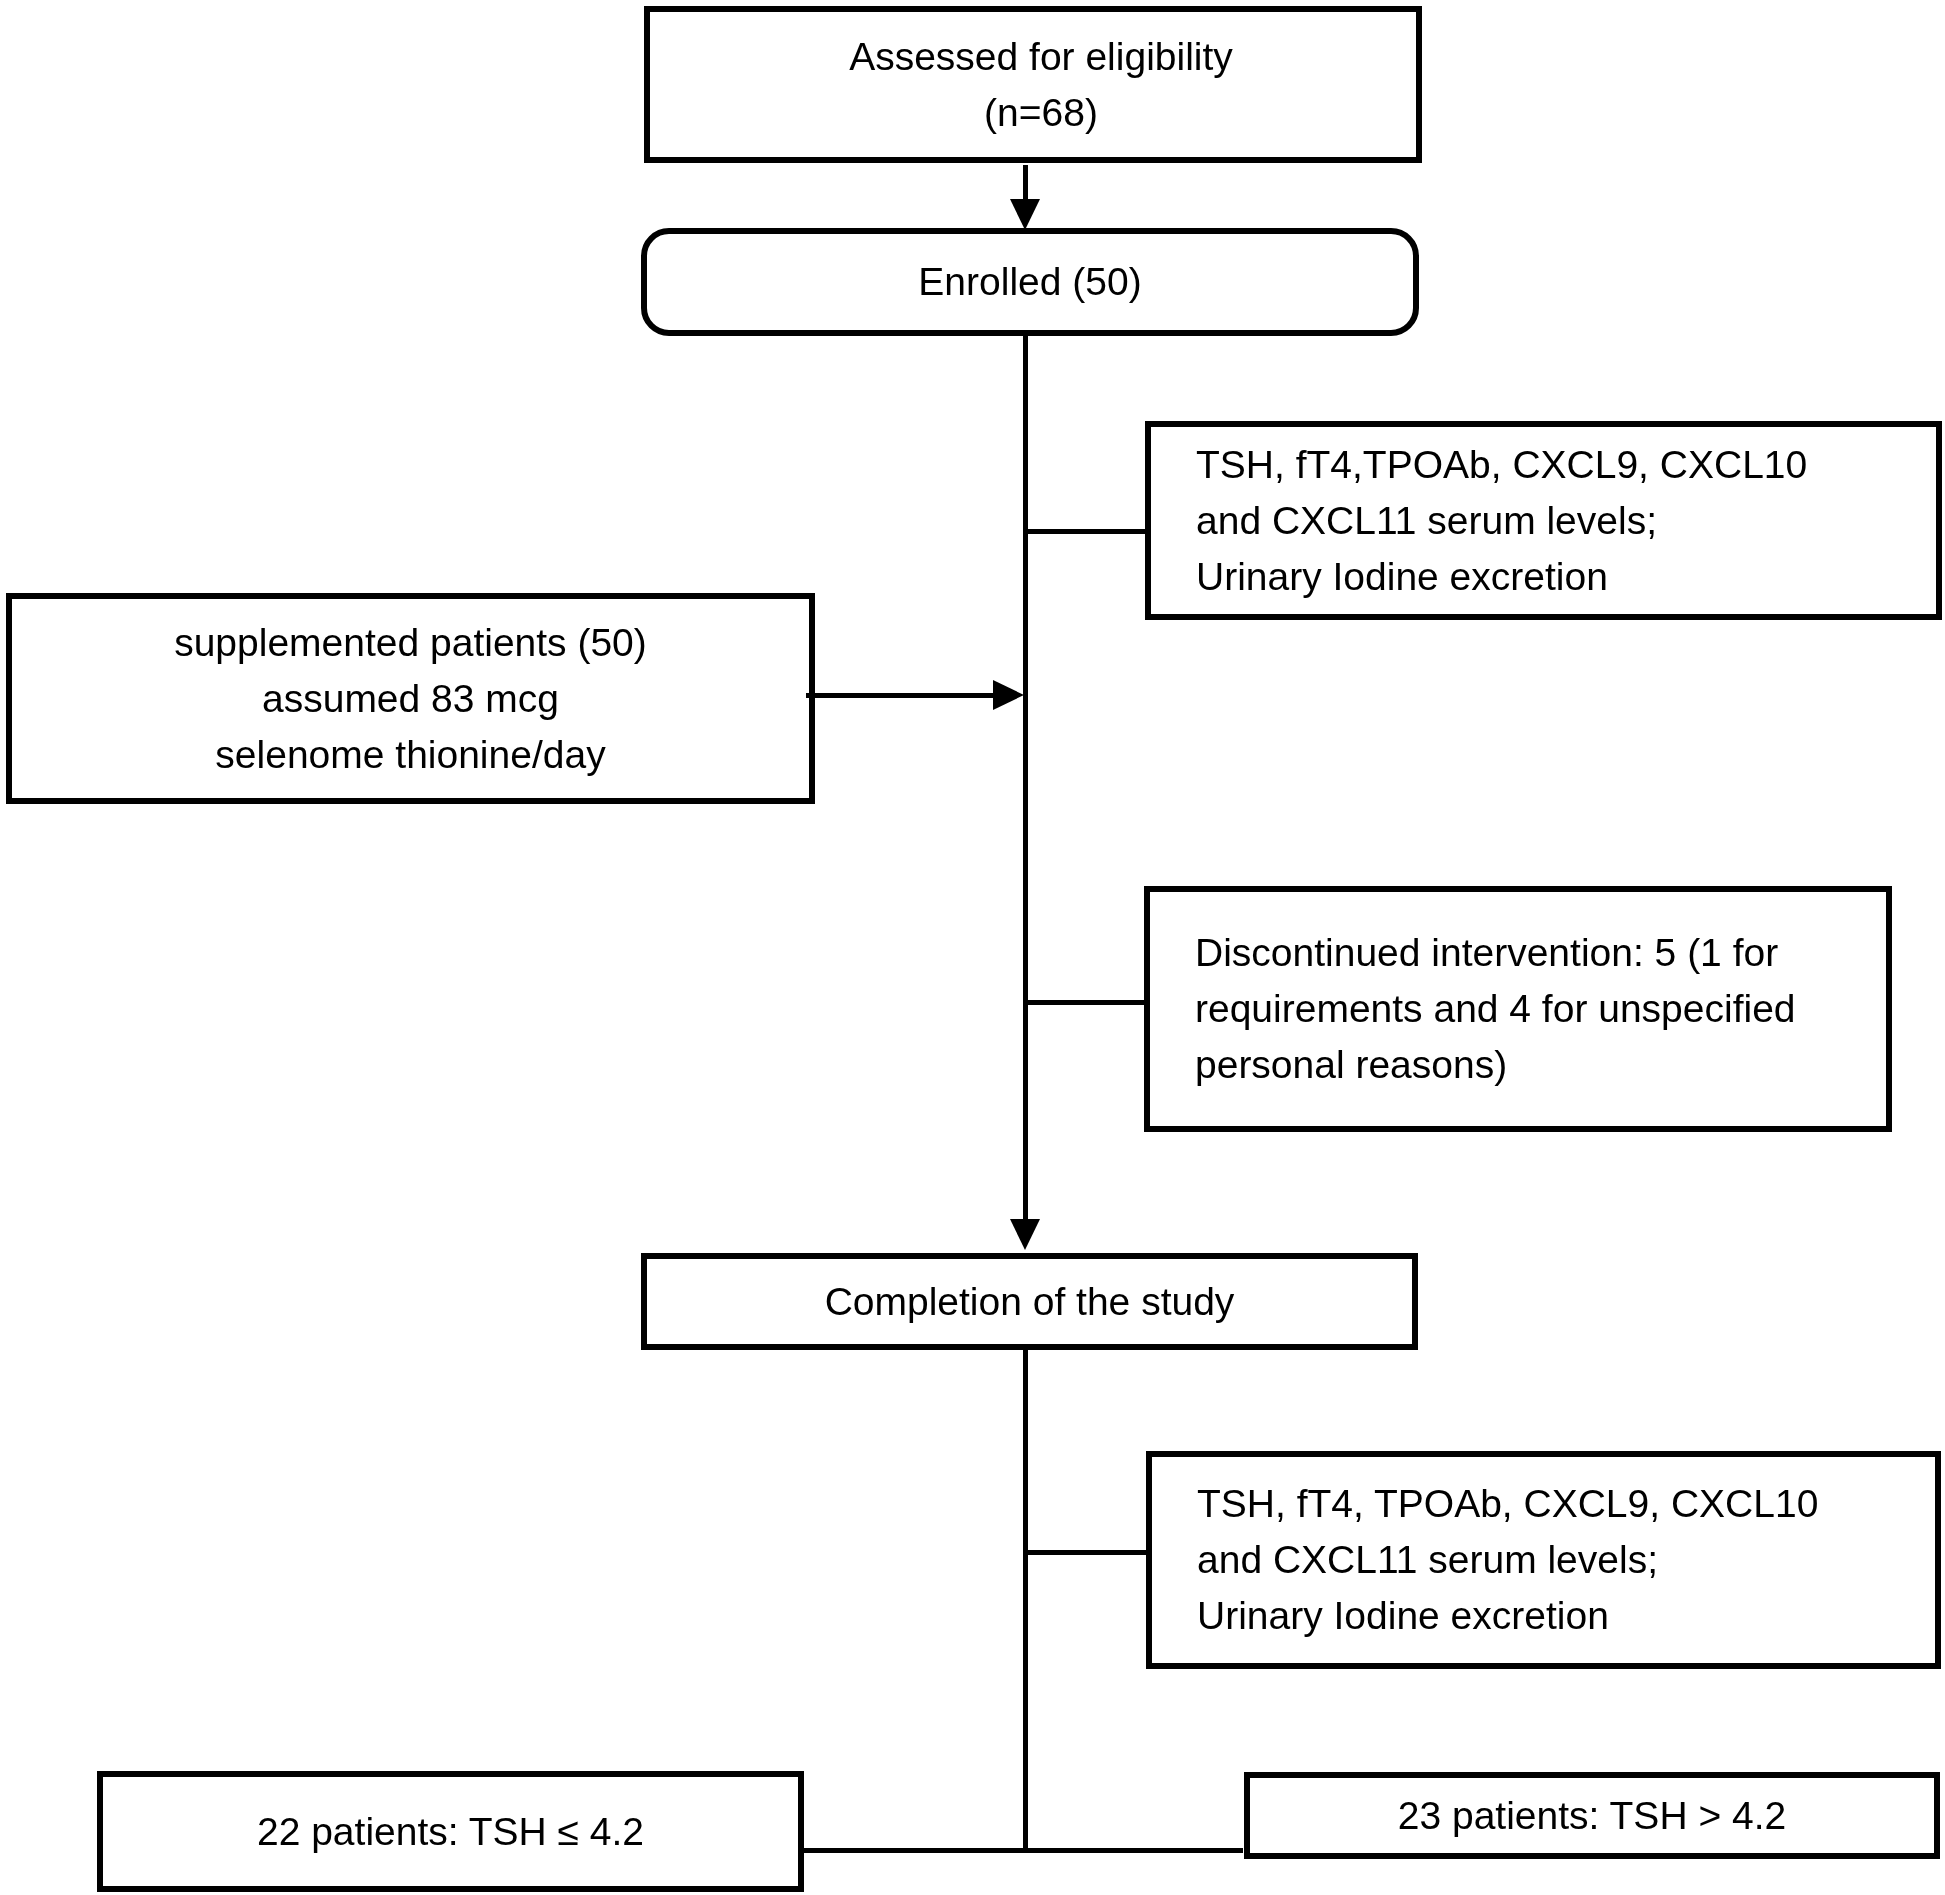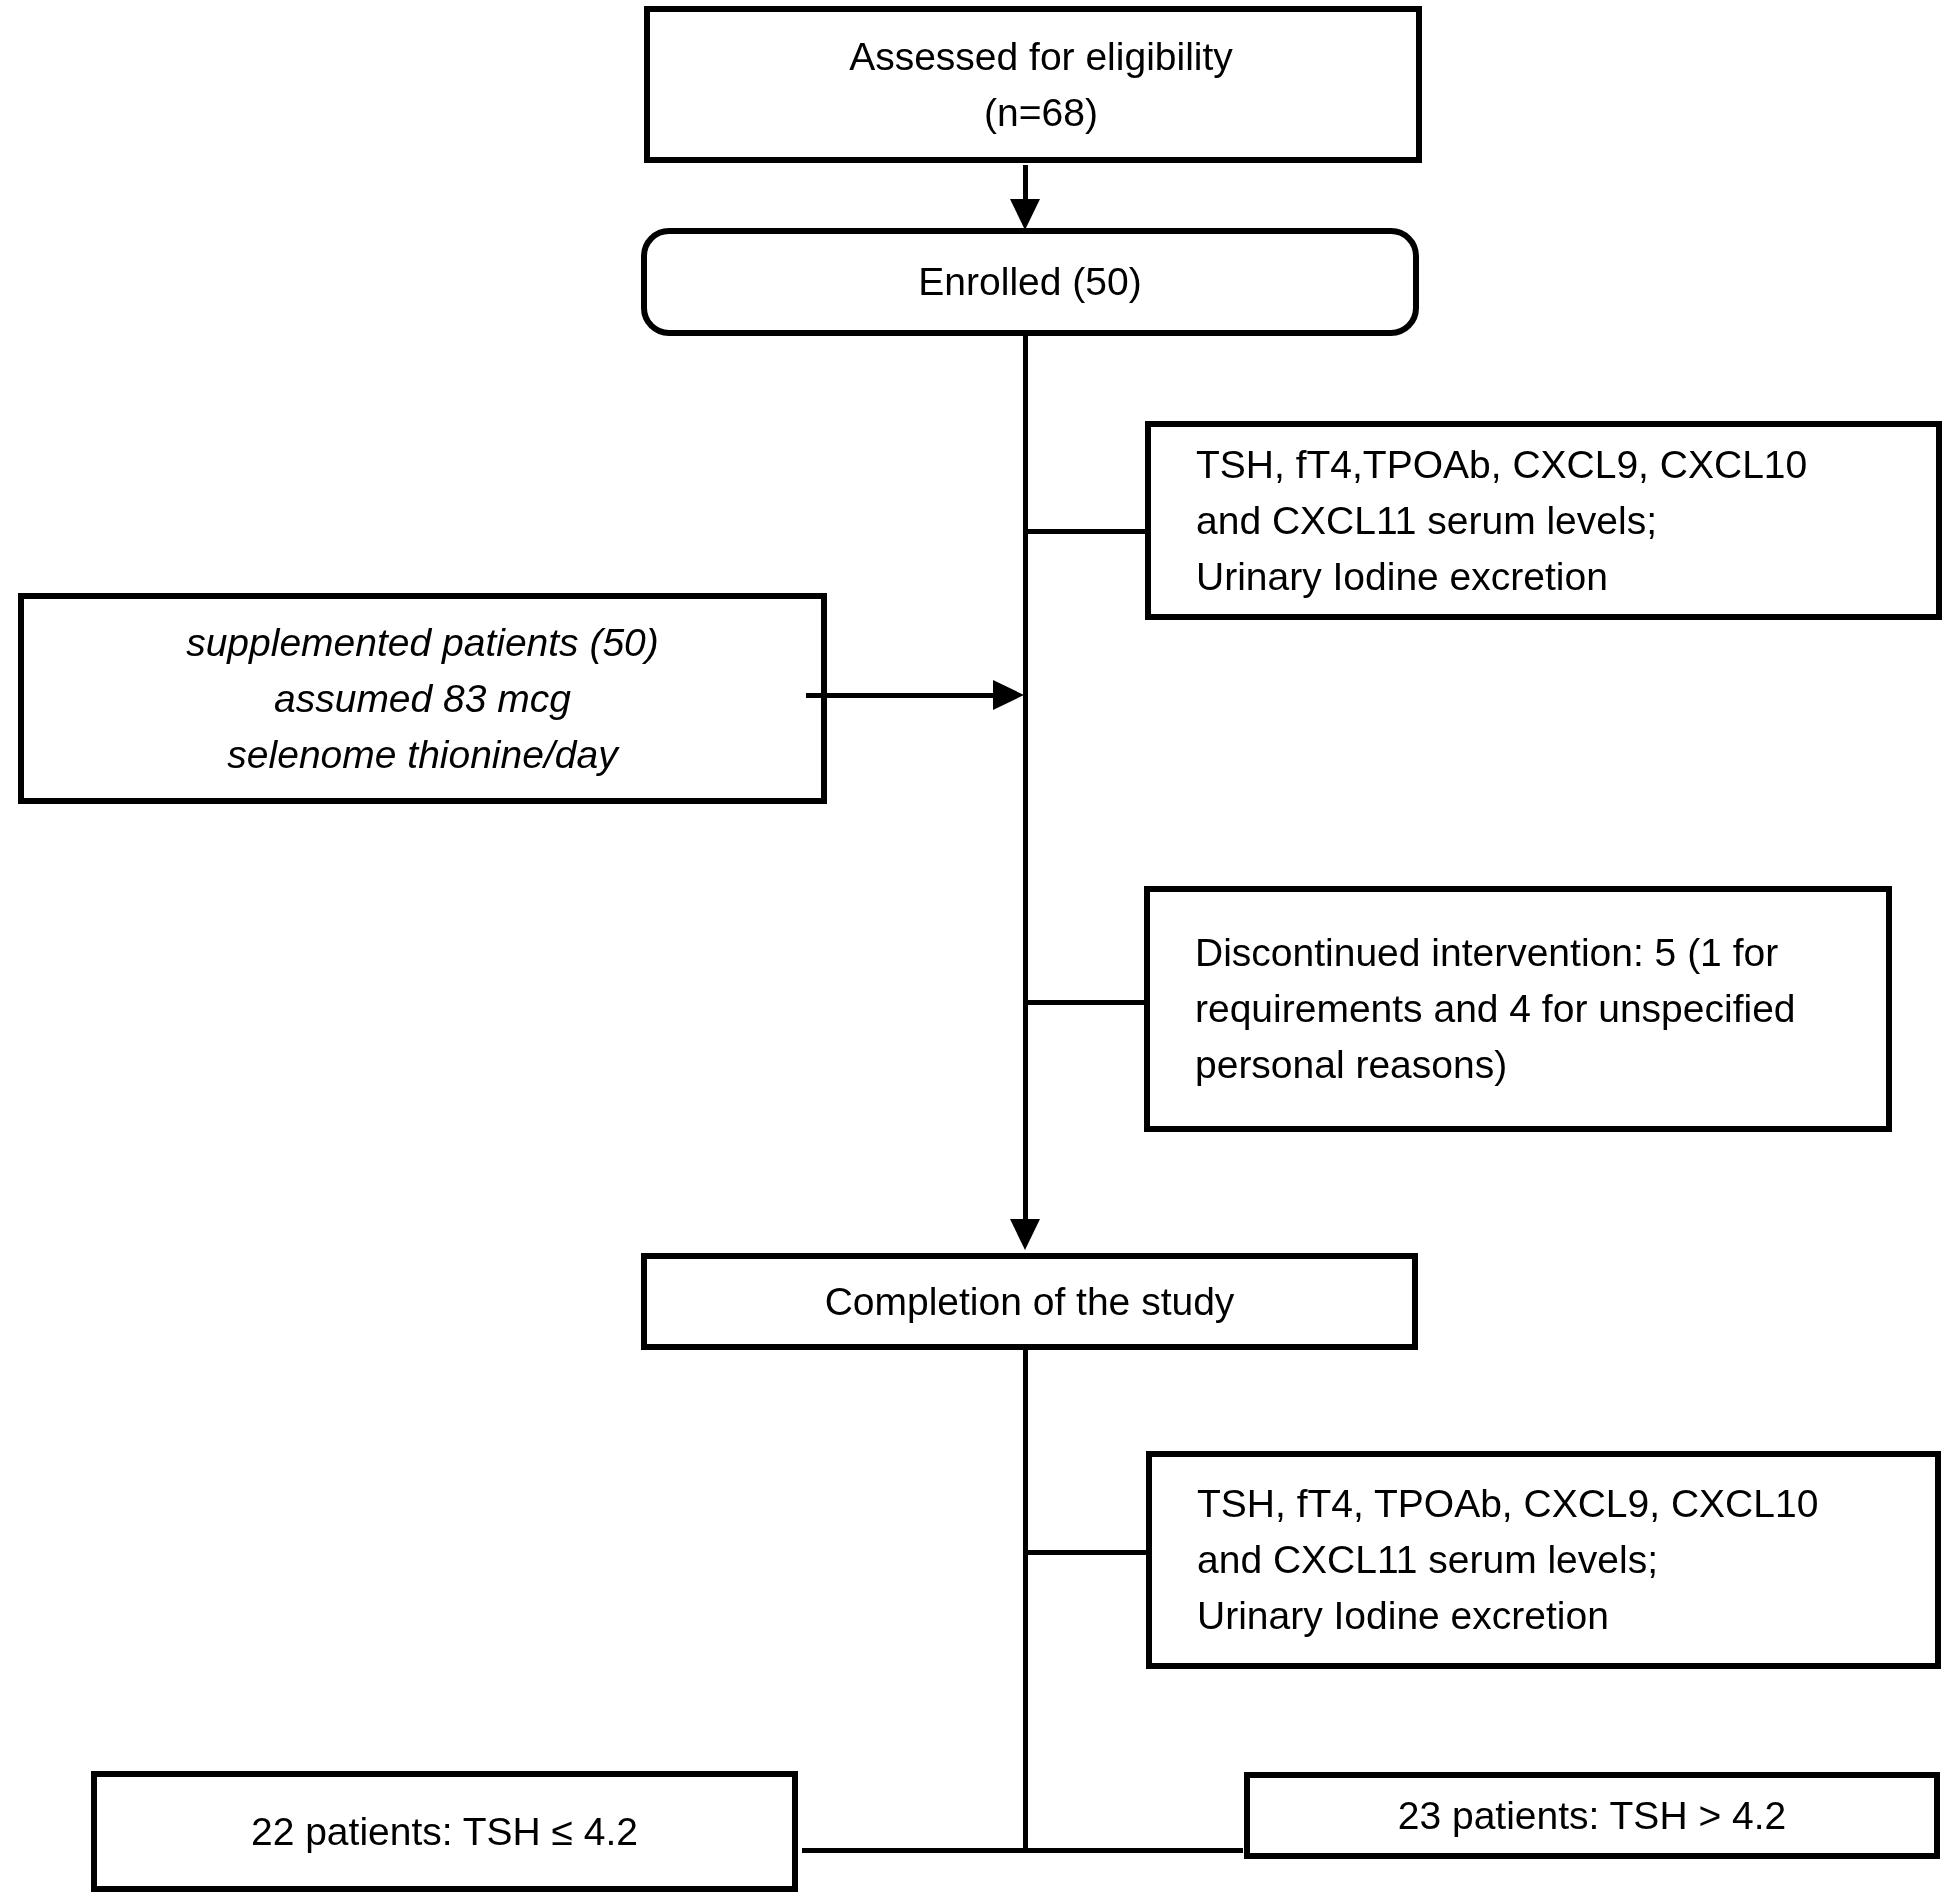--- a/index.html
+++ b/index.html
@@ -77,21 +77,21 @@
   <div class="vline" style="left:1023px; top:335px; width:4.7px; height:887px;"></div>
 
   <div class="hline" style="left:1026px; top:529px; width:121px; height:4.7px;"></div>
 
   <div class="box left-text" style="left:1145px; top:421px; width:797px; height:199px;">
     <div class="line-row">TSH, fT4,TPOAb, CXCL9, CXCL10</div>
     <div class="line-row">and CXCL11 serum levels;</div>
     <div class="line-row">Urinary Iodine excretion</div>
   </div>
 
-  <div class="box" style="left:18px; top:593px; width:809px; height:211px;font-style:italic;">
+  <div class="box" style="left:6px; top:593px; width:809px; height:211px;">
     <div class="line-row">supplemented patients (50)</div>
     <div class="line-row">assumed 83 mcg</div>
     <div class="line-row">selenome thionine/day</div>
   </div>
 
   <div class="hline" style="left:806px; top:693px; width:190px; height:4.7px;"></div>
   <div class="arrow-right" style="left:993px; top:680px;"></div>
 
   <div class="hline" style="left:1026px; top:1000px; width:118px; height:4.7px;"></div>
 
@@ -112,21 +112,21 @@
   <div class="hline" style="left:1026px; top:1550px; width:122px; height:4.7px;"></div>
 
   <div class="box left-text" style="left:1146px; top:1451px; width:795px; height:218px;">
     <div class="line-row">TSH, fT4, TPOAb, CXCL9, CXCL10</div>
     <div class="line-row">and CXCL11 serum levels;</div>
     <div class="line-row">Urinary Iodine excretion</div>
   </div>
 
   <div class="hline" style="left:802px; top:1848px; width:441px; height:4.7px;"></div>
 
-  <div class="box" style="left:91px; top:1771px; width:707px; height:121px;">
+  <div class="box" style="left:97px; top:1771px; width:707px; height:121px;">
     <div class="line-row">22 patients: TSH ≤ 4.2</div>
   </div>
 
   <div class="box" style="left:1244px; top:1772px; width:696px; height:87px;">
     <div class="line-row">23 patients: TSH &gt; 4.2</div>
   </div>
 
 </div>
 
 

